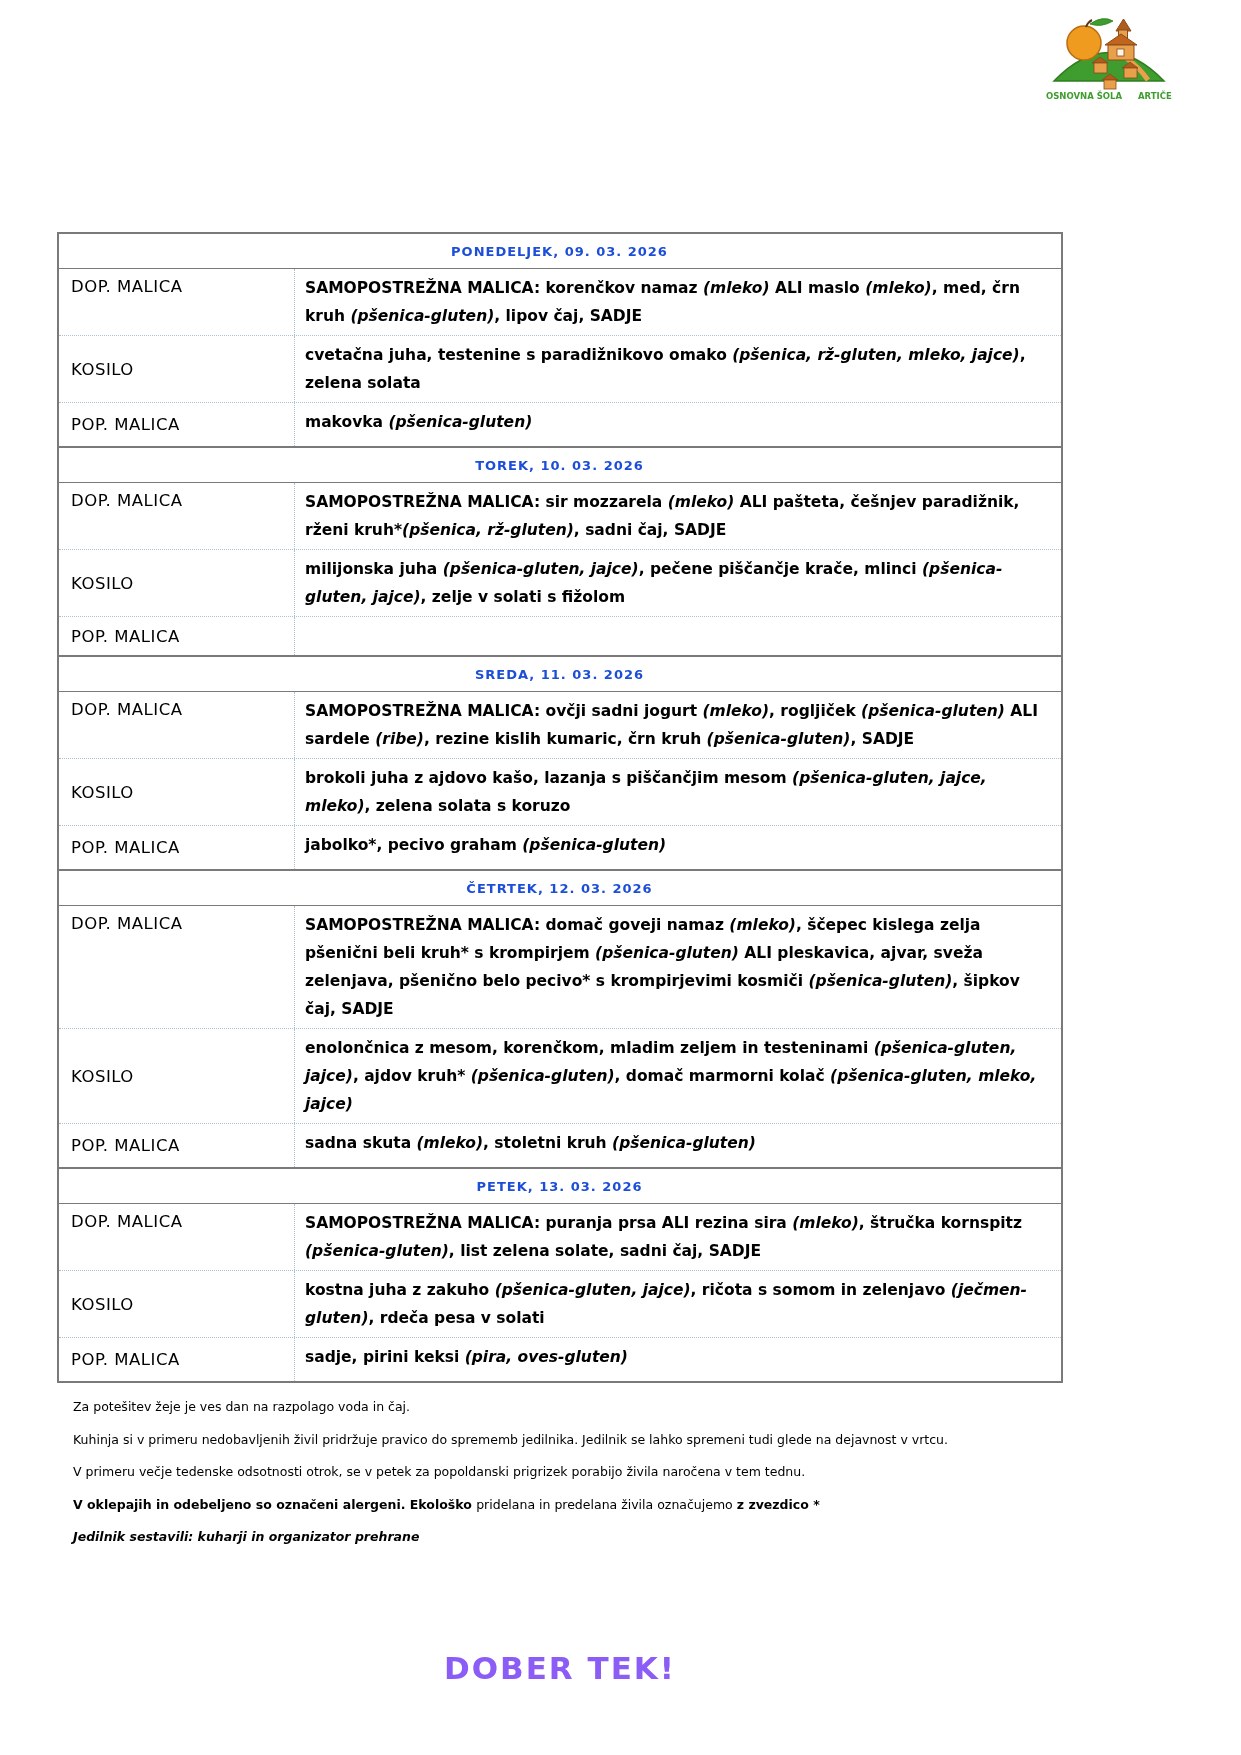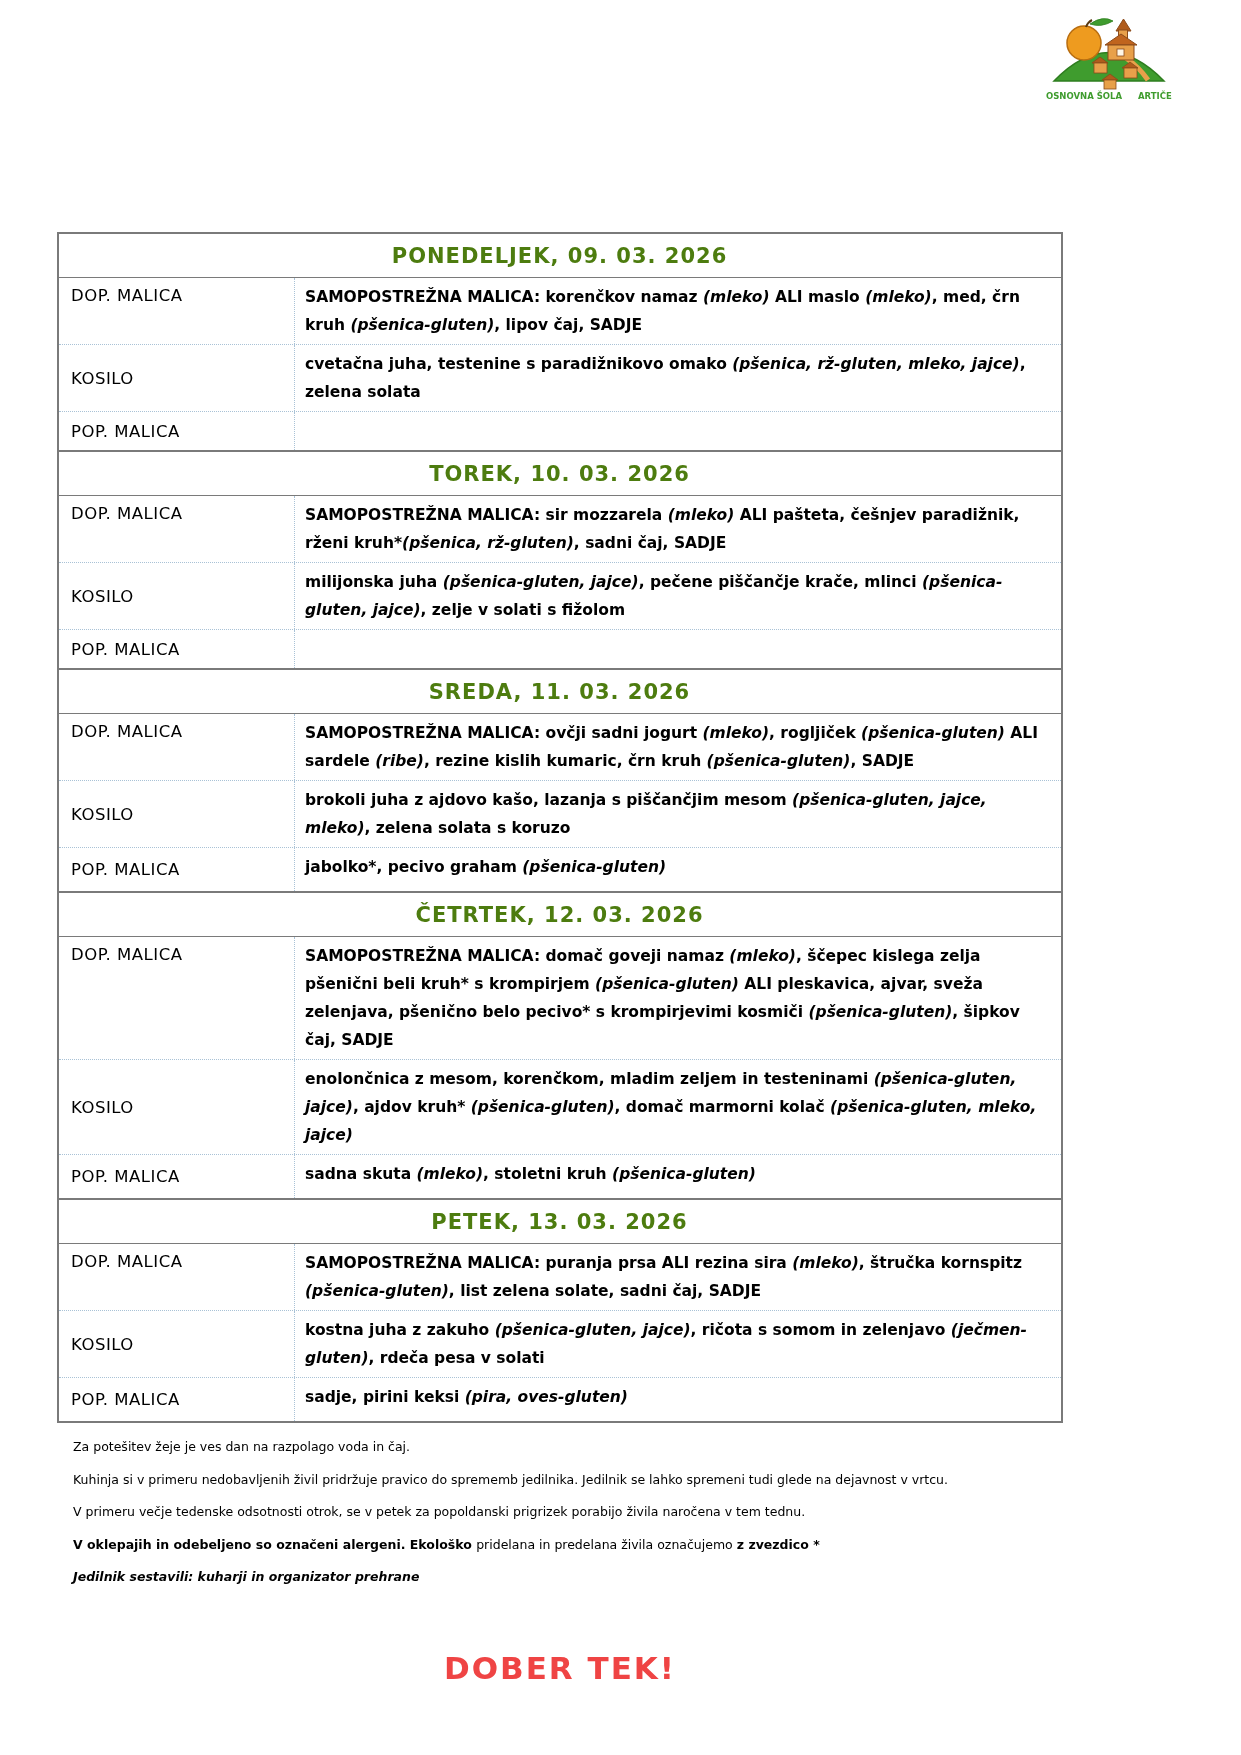--- a/index.html
+++ b/index.html
@@ -9,39 +9,39 @@
 
   .logo { position: absolute; left: 1046px; top: 10px; width: 126px; height: 92px; }
 
   .title { position: absolute; top: 88px; left: 57px; width: 1006px; margin: 0;
            text-align: center; font-size: 45px; font-weight: bold; letter-spacing: 2px; color: #000; }
 
   .doc { position: absolute; top: 232px; left: 57px; width: 1006px; }
 
   .menu-table { border: 2px solid #7a7a7a; background: #fff; }
   .day-section:not(:last-child) { border-bottom: 2px solid #7a7a7a; }
-  .day-header { text-align: center; font-weight: bold; font-size: 21px; letter-spacing: 1px;
-                padding: 10px 1px 9px 0; border-bottom: 1.5px solid #7a7a7a; color: #4d7c0f; }
+  .day-header { text-align: center; font-weight: bold; font-size: 13px; letter-spacing: 1px;
+                padding: 10px 1px 9px 0; border-bottom: 1.5px solid #7a7a7a; color: #1d4ed8; }
   .menu-row { display: grid; grid-template-columns: 236px 1fr; min-height: 38px; }
   .menu-row:not(:last-child) { border-bottom: 1px dotted #a9c2d6; }
   .row-label { border-right: 1px dotted #a9c2d6; padding: 5px 6px 5px 12px;
                font-size: 16.5px; letter-spacing: 0.5px; display: flex; align-items: center; color: #000; }
   .menu-row.dop-row .row-label { align-items: flex-start; padding-top: 8px; }
   .row-content { padding: 5px 12px 5px 10px; font-size: 15.5px; line-height: 28px; color: #000; }
   .menu-row:last-child .row-content { padding-bottom: 10px; }
 
   .seg-b { font-weight: bold; font-style: normal; }
   .seg-i { font-weight: bold; font-style: italic; }
   .seg-r { font-weight: normal; font-style: normal; }
 
   .footer-notes { margin-top: 5px; font-size: 12.5px; line-height: 16.5px; color: #000; }
   .note-line { margin: 16px; }
 
   .closing { position: absolute; top: 1650px; left: 57px; width: 1006px; text-align: center;
-             font-size: 31px; font-weight: bold; letter-spacing: 2px; color: #ef4444; }
+             font-size: 31px; font-weight: bold; letter-spacing: 2px; color: #8b5cf6; }
 </style>
 </head>
 <body>
 
 <div class="page">
 
   <div class="logo">
     <svg width="126" height="92" viewBox="0 0 126 92">
       <path d="M8 71 Q63 14 118 71 Z" stroke="#2e7d1f" stroke-width="1.5" fill="#3f9c2e"></path>
       <path d="M80 48 Q93 57 102 70" stroke="#e8a04a" stroke-width="5" fill="none"></path>
@@ -72,20 +72,21 @@
           <div class="menu-row dop-row">
             <div class="row-label">DOP. MALICA</div>
             <div class="row-content"><span class="seg-b">SAMOPOSTREŽNA MALICA: korenčkov namaz </span><span class="seg-i">(mleko) </span><span class="seg-b">ALI maslo </span><span class="seg-i">(mleko)</span><span class="seg-b">, med, črn kruh </span><span class="seg-i">(pšenica-gluten)</span><span class="seg-b">, lipov čaj, SADJE</span></div>
           </div>
           <div class="menu-row">
             <div class="row-label">KOSILO</div>
             <div class="row-content"><span class="seg-b">cvetačna juha, testenine s paradižnikovo omako </span><span class="seg-i">(pšenica, rž-gluten, mleko, jajce)</span><span class="seg-b">, zelena solata</span></div>
           </div>
           <div class="menu-row">
             <div class="row-label">POP. MALICA</div>
+            <div class="row-content"><span class="seg-b">makovka </span><span class="seg-i">(pšenica-gluten)</span></div>
           </div>
         </div>
         <div class="day-section">
           <div class="day-header">TOREK, 10. 03. 2026</div>
           <div class="menu-row dop-row">
             <div class="row-label">DOP. MALICA</div>
             <div class="row-content"><span class="seg-b">SAMOPOSTREŽNA MALICA: sir mozzarela </span><span class="seg-i">(mleko) </span><span class="seg-b">ALI pašteta, češnjev paradižnik, rženi kruh*</span><span class="seg-i">(pšenica, rž-gluten)</span><span class="seg-b">, sadni čaj, SADJE</span></div>
           </div>
           <div class="menu-row">
             <div class="row-label">KOSILO</div>

